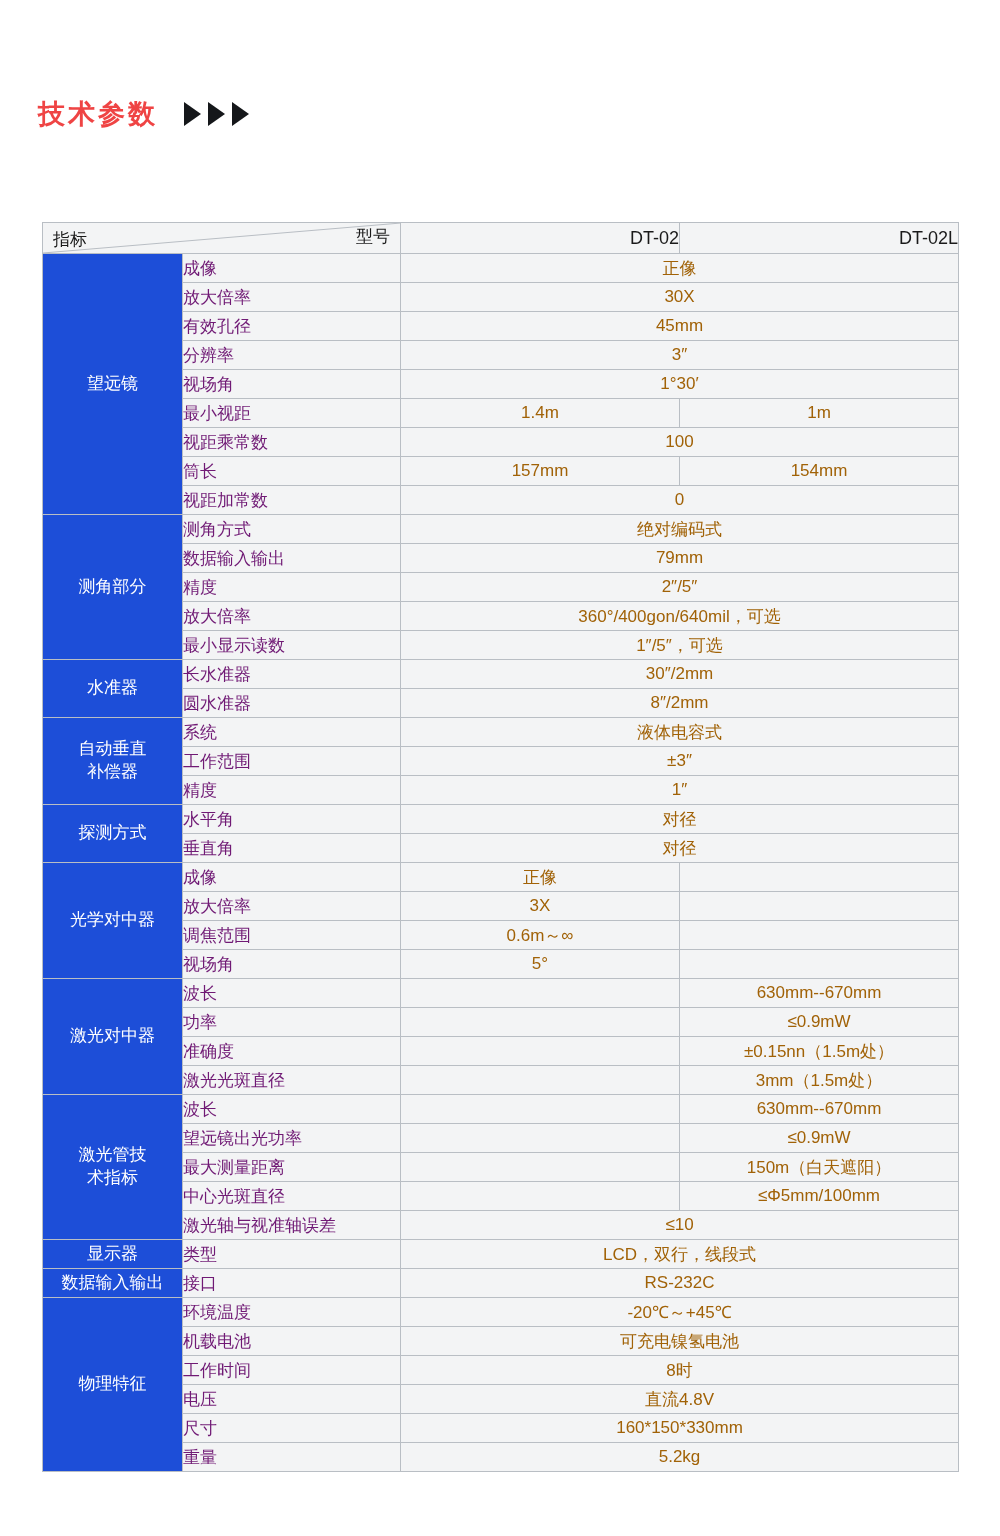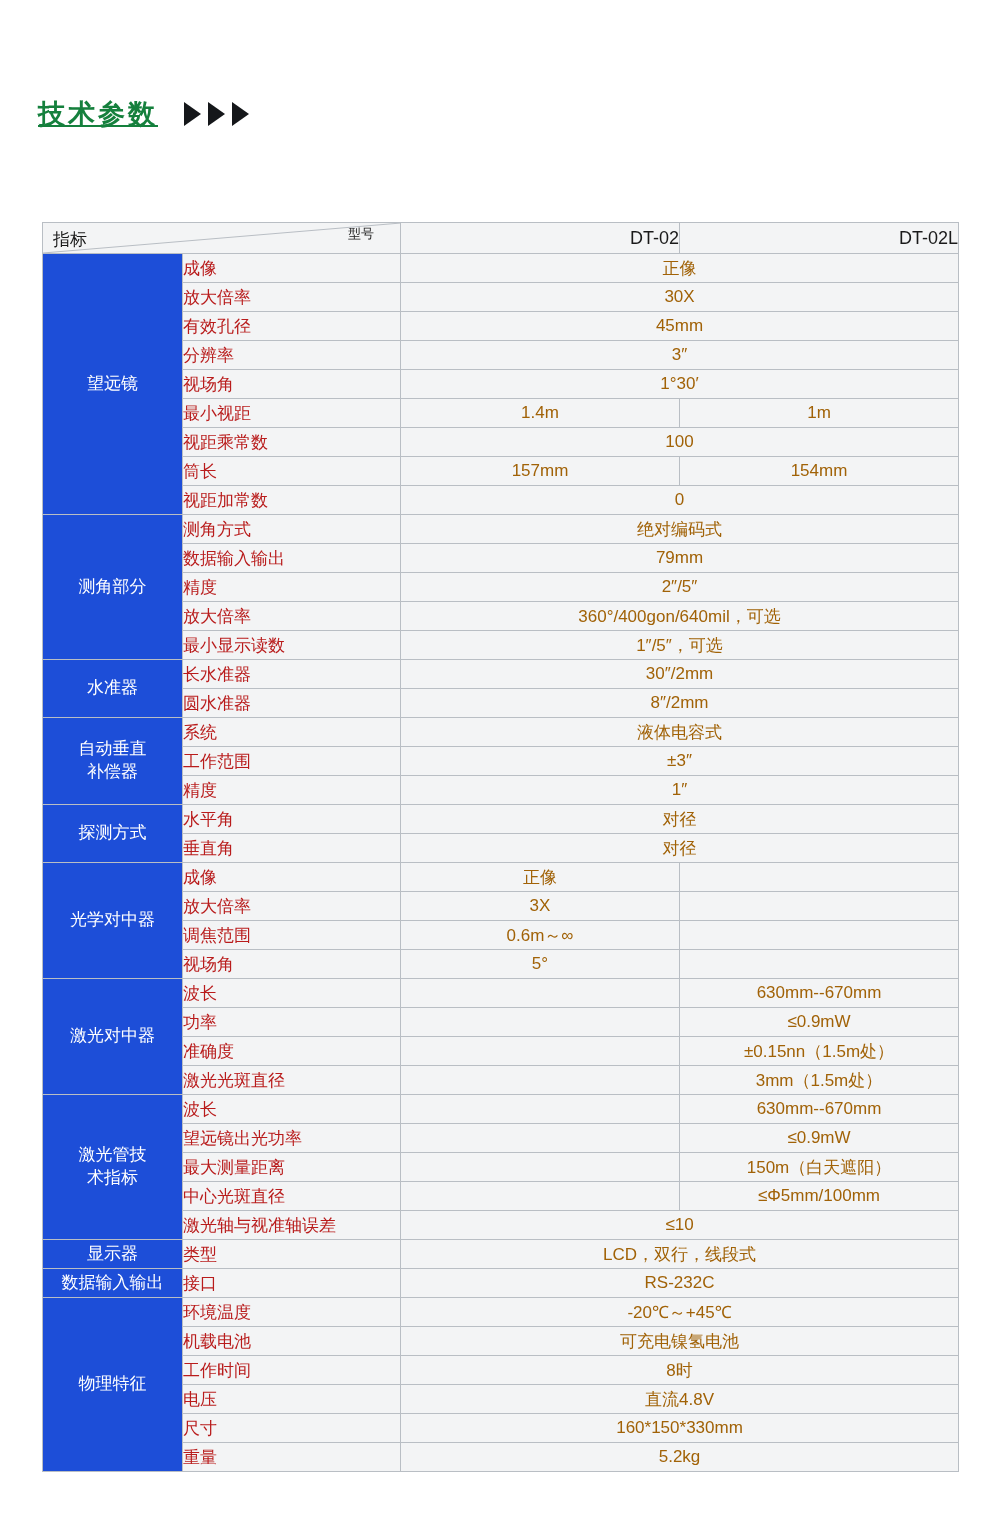--- a/index.html
+++ b/index.html
@@ -26,23 +26,22 @@
     position: absolute;
     left: 38px;
     top: 96px;
     display: flex;
     align-items: center;
   }
   .title-text {
     font-size: 27px;
     font-weight: bold;
     letter-spacing: 3px;
-    color: #15803d;
+    color: #ef4444;
     font-family: "DejaVu Sans", "Liberation Sans", sans-serif;
-    text-decoration: underline;
   }
   .arrows {
     display: flex;
     align-items: center;
     margin-left: 26px;
   }
   .arrow {
     width: 0;
     height: 0;
     border-top: 12px solid transparent;
@@ -78,21 +77,21 @@
     text-align: center;
     font-size: 17px;
     line-height: 1.35;
     border-color: #9aa3ac;
   }
   td.item {
     background: #f3f4f5;
     padding-left: 14px;
     height: 28px;
     font-size: 17px;
-    color: #b91c1c;
+    color: #701a75;
   }
   td.val {
     background: #f3f4f5;
     text-align: center;
     font-size: 17px;
     color: #a16207;
   }
   tr.row td { height: 28px; }
 
   
@@ -109,23 +108,23 @@
   }
   td.corner .diag svg { display: block; }
   td.corner .lbl-left {
     position: absolute;
     left: 10px;
     bottom: 2px;
     font-size: 17px;
   }
   td.corner .lbl-right {
     position: absolute;
-    right: 26px;
+    right: 10px;
     top: 2px;
-    font-size: 13px;
+    font-size: 17px;
   }
   td.modelhead {
     background: #f3f4f5;
     text-align: right;
     font-size: 18px;
   }
 </style>
 </head>
 <body>
 

